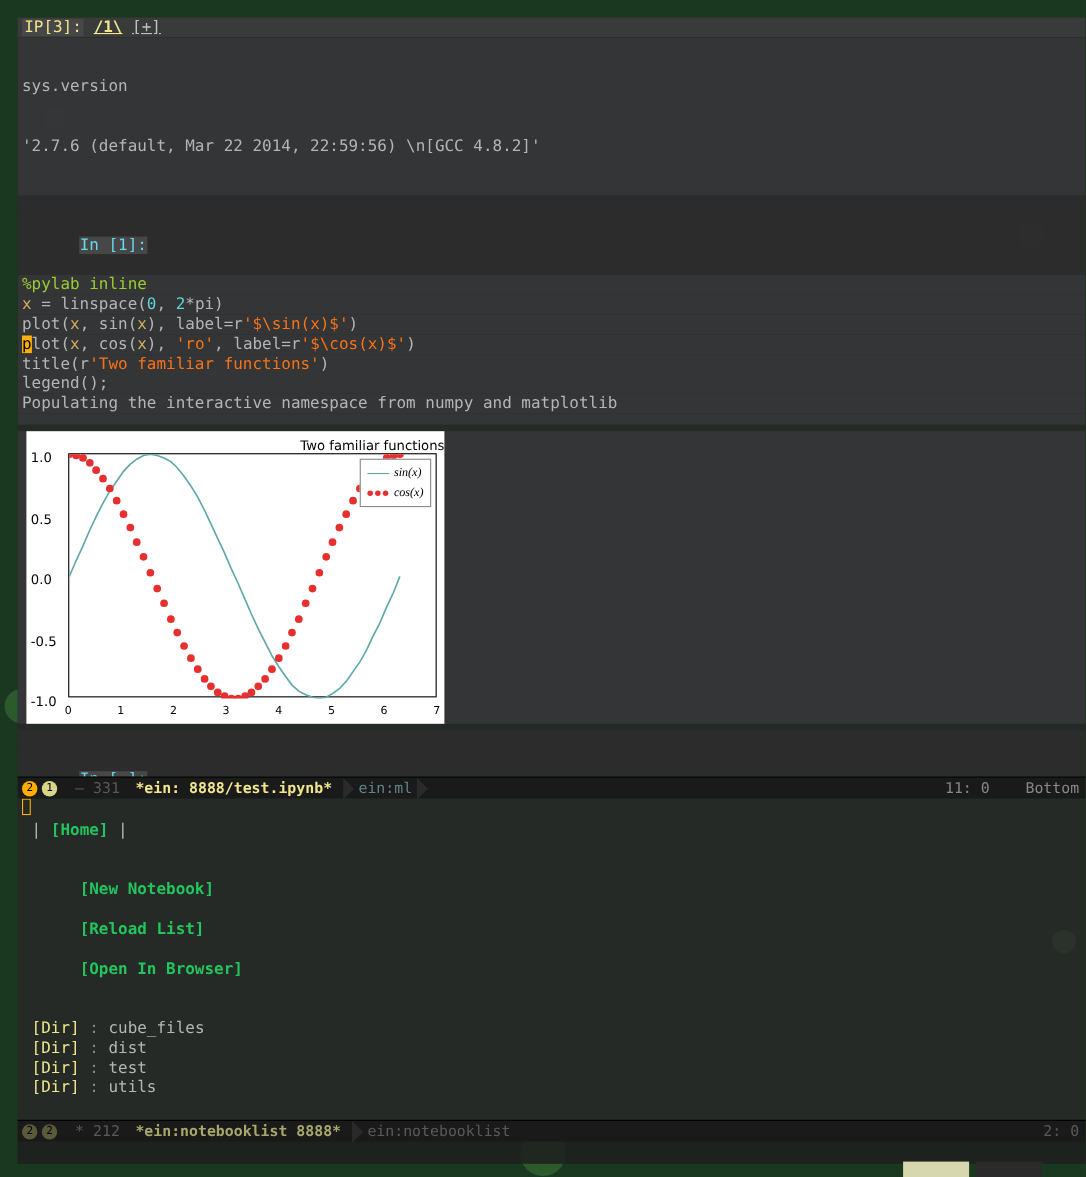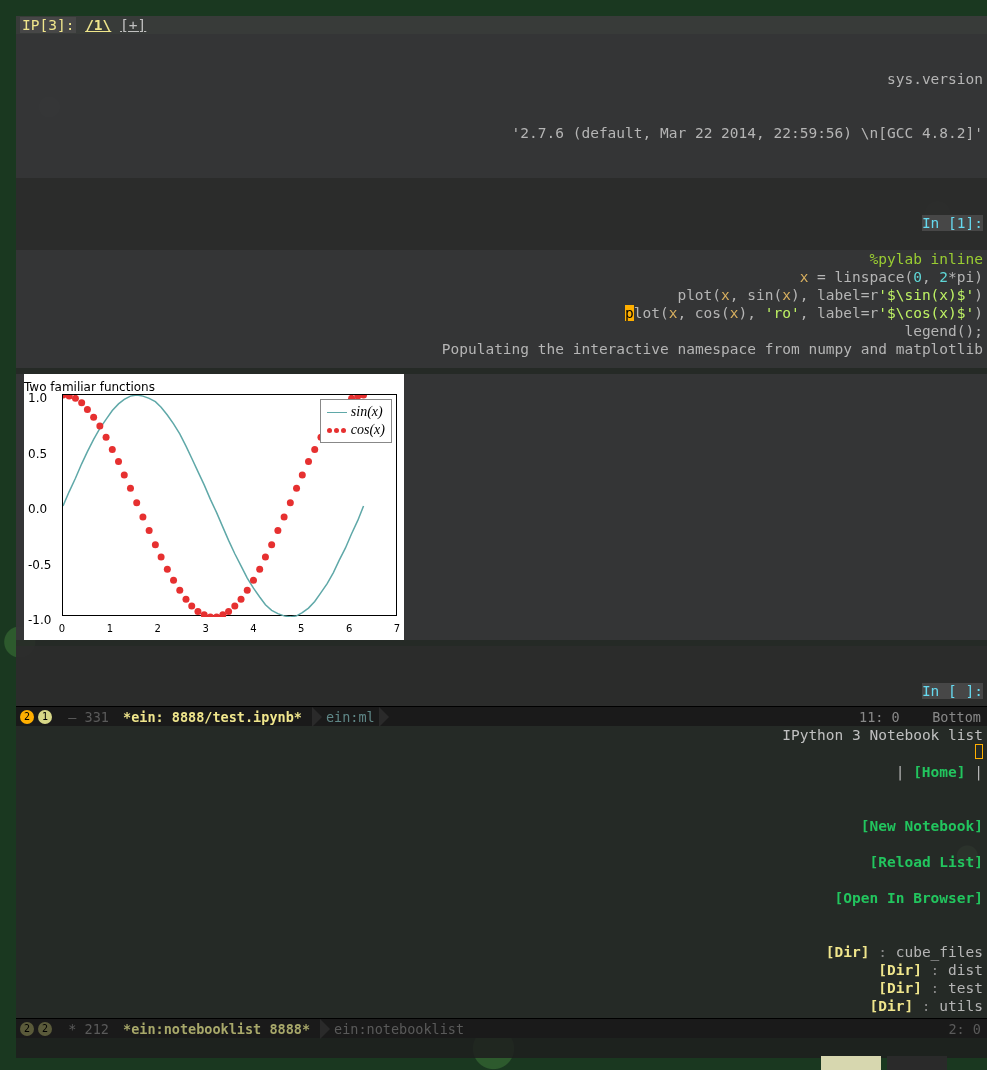--- a/index.html
+++ b/index.html
@@ -39,40 +39,40 @@
   .header-line {
     background: rgba(60,60,60,0.9);
     padding: 0 4px;
   }
   .ip-tag { background: #474747; color: #f0e68c; padding: 0 2px;}
   .slash-tab { color: #f0e68c; text-decoration: underline; font-weight: bold;}
   .plus-tab { color: #c0c0c0; text-decoration: underline;}
   .cell-body { background: rgba(45,45,45,0.85); padding: 0 4px; }
   .output-highlight { background: rgba(55,55,58,0.85); }
   .in-prompt { background: #474747; color: #66d9ef; }
-  .code-line { white-space: pre; text-align: right; }
+  .code-line { white-space: pre; }
   .kw-green { color: #9acd32; }
   .num-teal { color: #5fd7d7; }
   .var-x { color: #d7af5f; }
-  .str-orange { color: #bef264; }
+  .str-orange { color: #f97316; }
   .cursor-block { background: #ffaf00; color: #000; }
   .plot-box {
     background: #fff;
     width: 380px; height: 266px;
     margin: 6px 0 6px 4px;
     position: relative;
     color: #000;
     font-family: "DejaVu Sans", sans-serif;
     font-size: 10px;
   }
-  .plot-title { position:absolute; top:4px; left:0; right:0; text-align:left; font-size:12px;}
+  .plot-title { position:absolute; top:4px; left:0; right:0; text-align:right; font-size:12px;}
   .plot-axes { position:absolute; left:38px; top:20px; width:335px; height:222px; border:1px solid #000; }
   .ytick { position:absolute; right:342px; width:34px; font-size:12px; transform:translateY(-5px);}
   .xtick { position:absolute; bottom:2px; width:20px; text-align:center; font-size:10px; transform:translateX(-10px);}
-  .legend-box { position:absolute; right:4px; top:4px; border:1px solid #888; background:#fff; padding:3px 6px; font-size:14px; font-family:serif;}
+  .legend-box { position:absolute; right:4px; top:4px; border:1px solid #888; background:#fff; padding:3px 6px; font-size:11px; font-family:serif;}
   .legend-row { display:flex; align-items:center; gap:4px; font-style:italic;}
   .legend-line { width:20px; height:0; border-top:1.5px solid #5fa8a8;}
   .legend-dotrow { width:20px; display:flex; gap:2px;}
   .legend-dotrow span{width:5px;height:5px;background:#e63030;border-radius:50%;}
   
   .modeline {
     display:flex; align-items:center;
     height:20px;
     background: linear-gradient(to right, #1a1a1a, #1a1a1a);
     font-size:13.5px;
@@ -86,21 +86,21 @@
   .modeline .mode { color:#5f8787;}
   .modeline .right { margin-left:auto; margin-right:6px; color:#888;text-align:right;}
   .modeline .chev { width:0;height:0; border-top:10px solid transparent; border-bottom:10px solid transparent; border-left:10px solid #2a2a2a; margin:0 4px;}
   .modeline-bottom { background:#1a1a1a; }
   .modeline .dim { color:#5a5a5a;}
   
   .nblist { padding:0 4px; background: rgba(40,40,40,0.85); flex:1;}
   .nb-title { color:#c0c0c0;}
   .cursor-outline { border:1px solid #ffaf00; width:8px; height:15px; display:inline-block;}
   .nb-btn { color:#22c55e; font-weight:bold;}
-  .nb-dir { color:#f0e68c; font-weight:bold;}
+  .nb-dir { color:#f0e68c; font-weight:normal;}
   .nb-sep { color:#888;}
   .third-pane { flex:1; min-height:270px;}
   svg { display:block;}
   .task-buttons { position:absolute; bottom:0; right:40px; display:flex; gap:6px;}
   .task-buttons div{ width:60px; height:14px; background:#d7d7af;}
   .task-buttons div:last-child{ background:#2a2a2a;}
 </style>
 </head>
 <body>
 
@@ -124,20 +124,21 @@
     <div class="cell-body" style="height:18px"></div>
 
     <div class="cell-body code-line">
       <span class="in-prompt">In [1]:</span>
     </div>
 
     <div class="cell-body code-line output-highlight"><span class="kw-green">%pylab inline</span></div>
     <div class="cell-body code-line output-highlight"><span class="var-x">x</span><span> = linspace(</span><span class="num-teal">0</span><span>, </span><span class="num-teal">2</span><span>*pi)</span></div>
     <div class="cell-body code-line output-highlight"><span>plot(</span><span class="var-x">x</span><span>, sin(</span><span class="var-x">x</span><span>), label=r</span><span class="str-orange">'$\sin(x)$'</span><span>)</span></div>
     <div class="cell-body code-line output-highlight"><span class="cursor-block">p</span><span>lot(</span><span class="var-x">x</span><span>, cos(</span><span class="var-x">x</span><span>), </span><span class="str-orange">'ro'</span><span>, label=r</span><span class="str-orange">'$\cos(x)$'</span><span>)</span></div>
+    <div class="cell-body code-line output-highlight"><span>title(r</span><span class="str-orange">'Two familiar functions'</span><span>)</span></div>
     <div class="cell-body code-line output-highlight"><span>legend();</span></div>
     <div class="cell-body code-line output-highlight">Populating the interactive namespace from numpy and matplotlib</div>
     <div class="cell-body output-highlight" style="height:10px"></div>
 
     <div class="cell-body output-highlight">
       <div class="plot-box">
         <div class="plot-title">Two familiar functions</div>
         <div class="plot-axes">
           <svg id="plot-svg" width="335" height="222">
               <path d="M0 111 L6.2214285714285715 96.57 L12.442857142857143 83.25 L18.664285714285715 68.82 L24.40714285714286 56.61 L30.62857142857143 44.400000000000006 L36.85 33.300000000000004 L43.07142857142858 24.419999999999998 L49.29285714285715 15.540000000000001 L55.51428571428571 8.879999999999995 L61.25714285714286 4.440000000000004 L67.47857142857143 1.110000000000001 L73.7 0 L79.92142857142858 1.110000000000001 L86.14285714285715 3.3300000000000027 L92.3642857142857 6.6600000000000055 L98.10714285714285 12.209999999999999 L104.32857142857144 19.980000000000004 L110.55000000000001 28.86 L116.77142857142857 38.849999999999994 L122.99285714285713 51.059999999999995 L128.7357142857143 63.27000000000001 L134.95714285714286 76.58999999999999 L141.17857142857142 89.91000000000001 L147.4 104.33999999999999 L153.62142857142857 117.66000000000001 L159.84285714285716 132.09 L165.5857142857143 145.41 L171.80714285714282 158.73 L178.02857142857144 170.94 L184.25000000000003 183.14999999999998 L190.4714285714286 193.14 L196.69285714285715 202.01999999999998 L202.43571428571428 209.79000000000002 L208.65714285714287 215.34 L214.87857142857143 218.67 L221.10000000000002 220.89 L227.32142857142858 222 L233.54285714285714 220.89 L239.28571428571428 217.56 L245.50714285714287 213.12 L251.72857142857143 206.45999999999998 L257.95 197.58 L264.1714285714285 188.7 L270.39285714285717 177.60000000000002 L276.13571428571424 165.39 L282.35714285714283 153.17999999999998 L288.5785714285714 138.75 L294.8 125.42999999999999 L300.54285714285714 111" stroke="#5fa8a8" fill="none" stroke-width="1.5"></path>
@@ -241,21 +242,20 @@
     <span class="dim">331</span>
     <span>&nbsp;</span>
     <span class="file">*ein: 8888/test.ipynb*</span>
     <span class="chev"></span>
     <span class="mode">ein:ml</span>
     <span class="chev"></span>
     <span class="right"><span>11: 0</span>&nbsp;&nbsp;&nbsp;&nbsp;<span>Bottom</span></span>
   </div>
 
   <div class="nblist third-pane">
-    <div class="nb-title code-line">IPython 3 Notebook list</div>
     <div class="code-line"><span class="cursor-outline"></span></div>
     <div class="code-line"> | <span class="nb-btn">[Home]</span> |</div>
     <div class="code-line">&nbsp;</div>
     <div class="code-line">
       <span class="nb-btn">[New Notebook]</span>
       <span> </span>
       <span class="nb-btn">[Reload List]</span>
       <span> </span>
       <span class="nb-btn">[Open In Browser]</span>
     </div>

